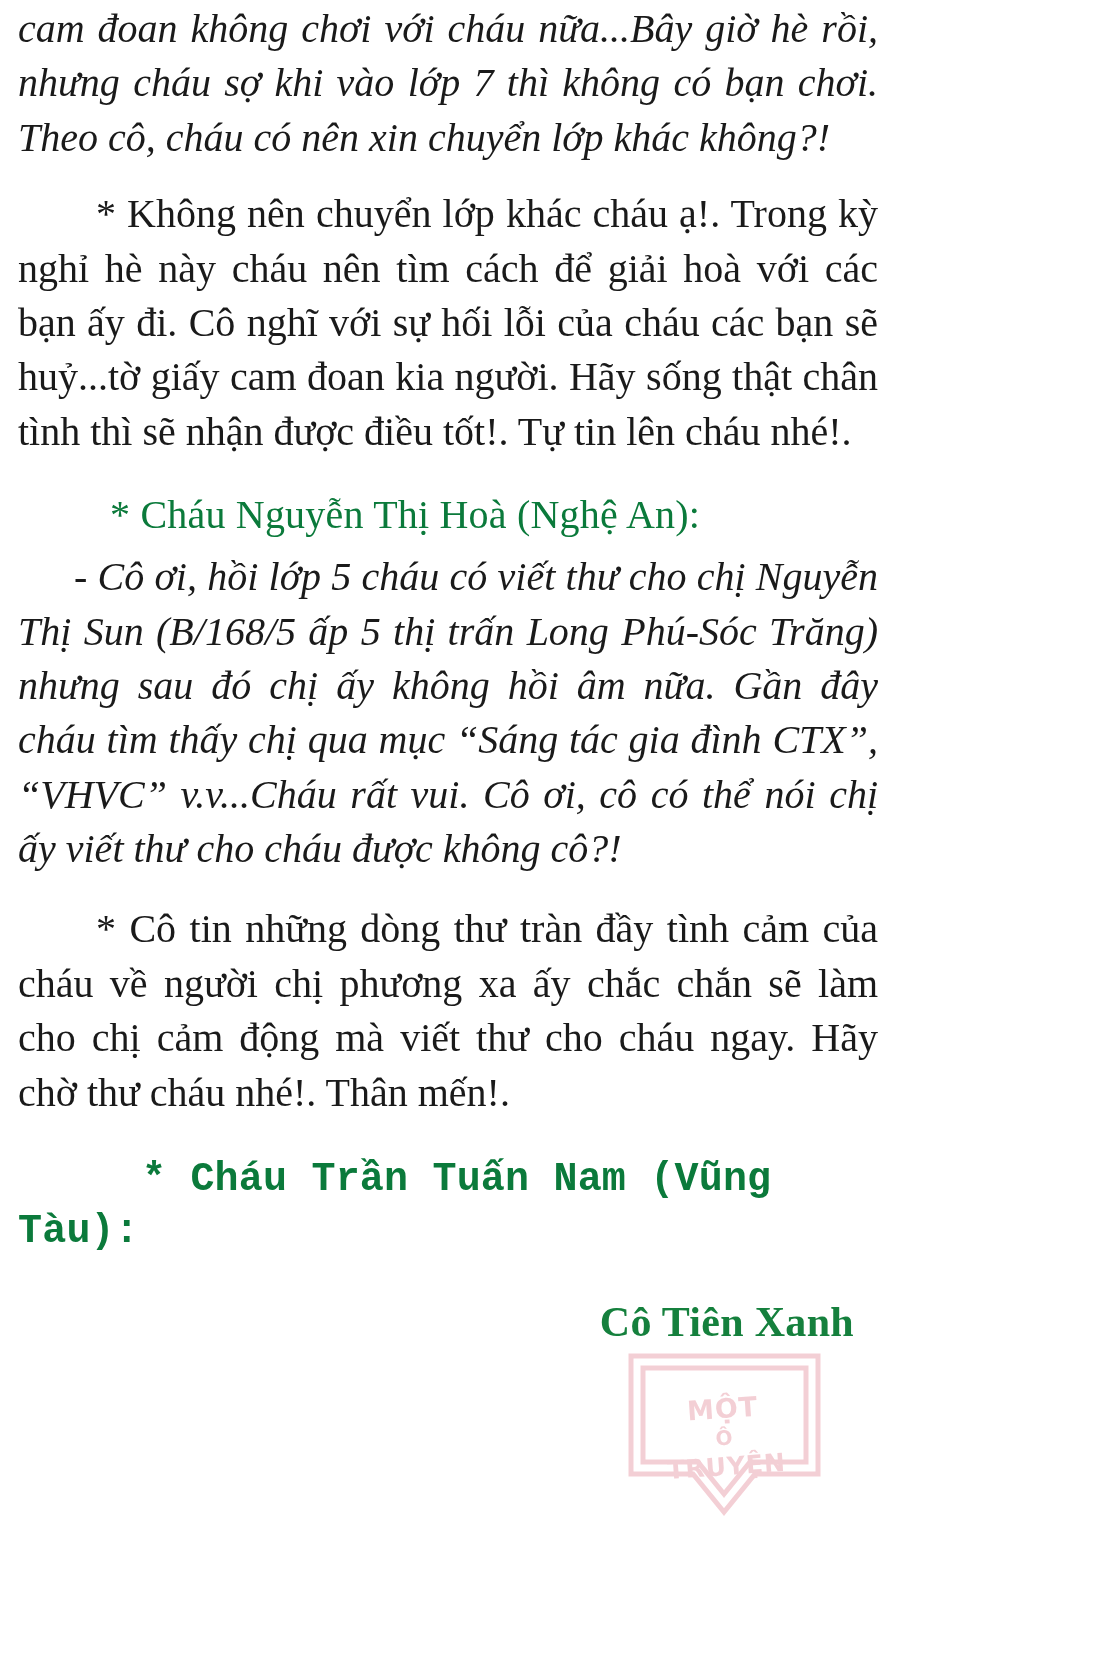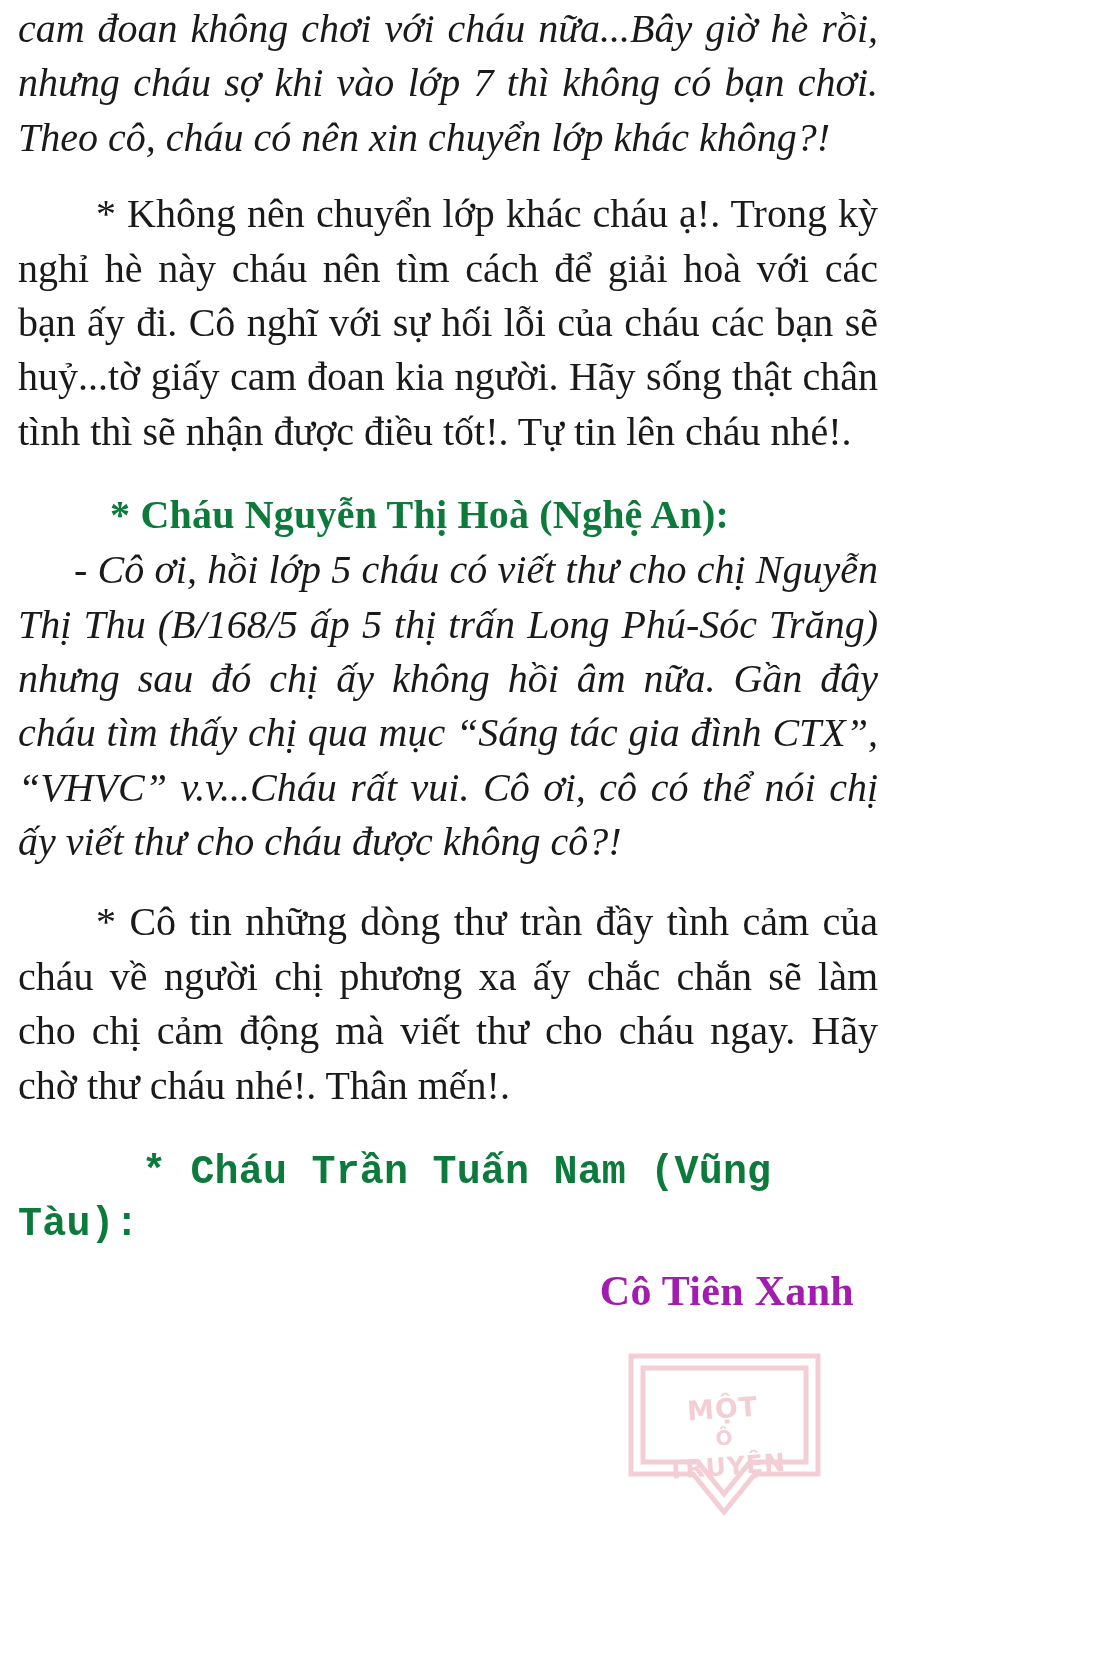--- a/index.html
+++ b/index.html
@@ -46,45 +46,45 @@
     text-indent: 56px;
   }
   .block-1 {
     margin-top: 2px;
   }
   .block-2 {
     margin-top: 22px;
   }
   .heading {
     color: #0b7a3b;
-    font-weight: bold;
+    font-weight: normal;
     font-size: 40px;
     line-height: 1.3;
     margin-top: 30px;
-    margin-bottom: 2px;
+    margin-bottom: 9px;
     text-indent: 92px;
     letter-spacing: 0.2px;
   }
   .heading2 {
     color: #0b7a3b;
     font-weight: bold;
     font-size: 40px;
     line-height: 1.3;
     margin-top: 34px;
     margin-bottom: 6px;
     text-indent: 124px;
     letter-spacing: 0.2px;
     font-family: Liberation Mono, monospace;
   }
   .signature {
-    color: #a21caf;
+    color: #15803d;
     font-weight: bold;
     font-size: 42px;
     text-align: right;
-    margin-top: 16px;
+    margin-top: 40px;
     padding-right: 24px;
     letter-spacing: 0.3px;
   }
   .answer {
     margin-top: 26px;
   }
   .stamp {
     position: absolute;
     right: 64px;
     bottom: 148px;
@@ -118,21 +118,21 @@
 <body>
 
 <div class="page">
 
   <p class="para italic block-1">cam đoan không chơi với cháu nữa...Bây giờ hè rồi, nhưng cháu sợ khi vào lớp 7 thì không có bạn chơi. Theo cô, cháu có nên xin chuyển lớp khác không?!</p>
 
   <p class="para roman indent block-2">* Không nên chuyển lớp khác cháu ạ!. Trong kỳ nghỉ hè này cháu nên tìm cách để giải hoà với các bạn ấy đi. Cô nghĩ với sự hối lỗi của cháu các bạn sẽ huỷ...tờ giấy cam đoan kia người. Hãy sống thật chân tình thì sẽ nhận được điều tốt!. Tự tin lên cháu nhé!.</p>
 
   <p class="heading">* Cháu Nguyễn Thị Hoà (Nghệ An):</p>
 
-  <p class="para italic indent-sm">- Cô ơi, hồi lớp 5 cháu có viết thư cho chị Nguyễn Thị Thu (B/168/5 ấp 5 thị trấn Long Phú-Sóc Trăng) nhưng sau đó chị ấy không hồi âm nữa. Gần đây cháu tìm thấy chị qua mục “Sáng tác gia đình CTX”, “VHVC” v.v...Cháu rất vui. Cô ơi, cô có thể nói chị ấy viết thư cho cháu được không cô?!</p>
+  <p class="para italic indent-sm">- Cô ơi, hồi lớp 5 cháu có viết thư cho chị Nguyễn Thị Sun (B/168/5 ấp 5 thị trấn Long Phú-Sóc Trăng) nhưng sau đó chị ấy không hồi âm nữa. Gần đây cháu tìm thấy chị qua mục “Sáng tác gia đình CTX”, “VHVC” v.v...Cháu rất vui. Cô ơi, cô có thể nói chị ấy viết thư cho cháu được không cô?!</p>
 
   <p class="para roman indent answer">* Cô tin những dòng thư tràn đầy tình cảm của cháu về người chị phương xa ấy chắc chắn sẽ làm cho chị cảm động mà viết thư cho cháu ngay. Hãy chờ thư cháu nhé!. Thân mến!.</p>
 
   <p class="heading2">* Cháu Trần Tuấn Nam (Vũng Tàu):</p>
 
 
 
   <p class="signature">Cô Tiên Xanh</p>
 
   <div class="stamp">

